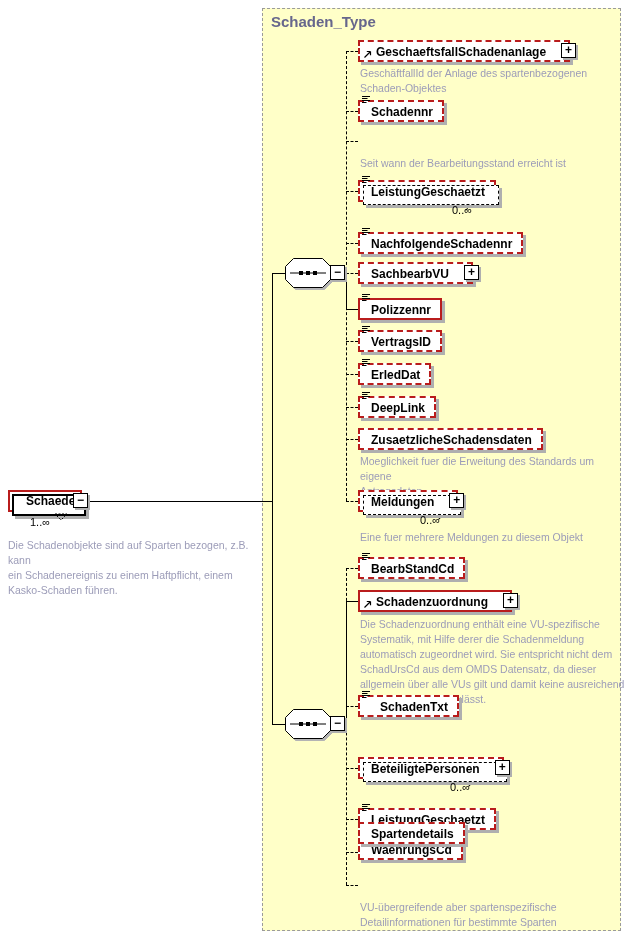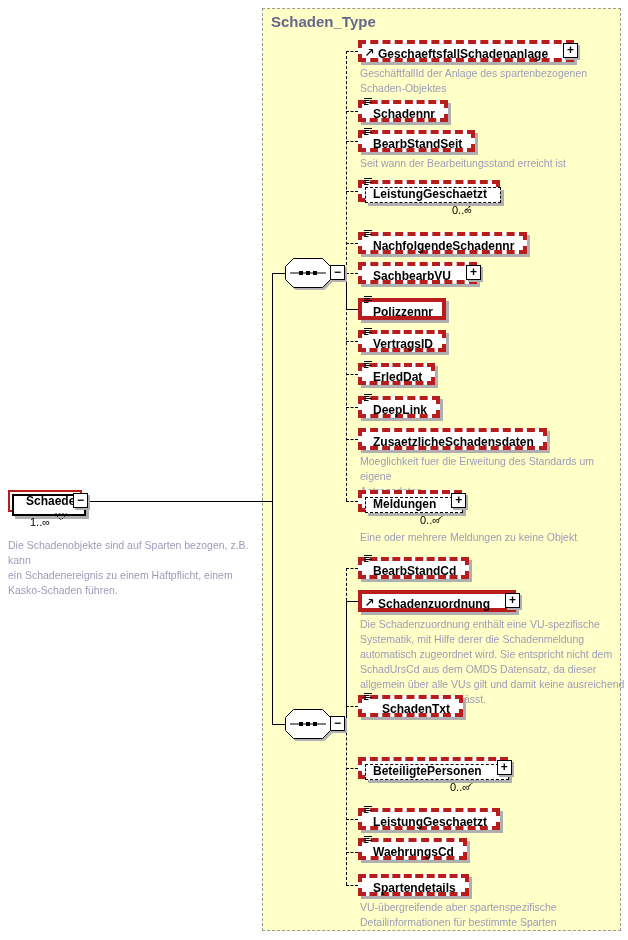--- a/index.html
+++ b/index.html
@@ -15,21 +15,21 @@
 
   
   .hline { position:absolute; height:0; border-top:1px solid #000; z-index:1; }
   .vline { position:absolute; width:0; border-left:1px solid #000; z-index:1; }
   .hline.dash { border-top-style:dashed; }
   .vline.dash { border-left-style:dashed; }
   .tick { position:absolute; width:11px; height:0; border-top:1px dashed #000;
           transform:rotate(-45deg); z-index:1; }
 
   
-  .ebox { position:absolute; left:358px; height:22px; background:#fff; border:4px solid #b91c1c;
+  .ebox { position:absolute; left:358px; height:22px; background:#fff; border:2px solid #b91c1c;
           box-shadow:3px 3px 0 #AFAFAF; font-size:12px; font-weight:bold; color:#000;
           line-height:20px; padding:0 9px 0 11px; white-space:nowrap; z-index:2; }
   .ebox.dashed { border-style:dashed; }
   .ebox.has-plus { padding-right:22px; }
   .ebox.has-ref { padding-left:16px; }
   .ebox.stacked { box-shadow:none; }
   .ebox.stacked::before { content:""; position:absolute; z-index:-1; left:3px; top:3px;
           width:100%; height:100%; background:#fff; border:1px solid #000;
           box-shadow:3px 3px 0 #AFAFAF; }
   .ebox.stacked.dashed::before { border-style:dashed; }
@@ -144,26 +144,20 @@
   <div class="desc" style="top:66px;">GeschäftfallId der Anlage des spartenbezogenen
 Schaden-Objektes</div>
 
   <div class="ebox dashed" style="top:100px;">
     <span class="texticon"><svg width="11" height="10">
           <path d="M1 1.5 H9 M1 3.5 H6.5 M1 5.5 H9 M1 7.5 H5.5" stroke="#000" fill="none"></path>
         </svg></span>
     <span>Schadennr</span>
   </div>
 
-  <div class="ebox dashed" style="top:130px;">
-    <span class="texticon"><svg width="11" height="10">
-          <path d="M1 1.5 H9 M1 3.5 H6.5 M1 5.5 H9 M1 7.5 H5.5" stroke="#000" fill="none"></path>
-        </svg></span>
-    <span>BearbStandSeit</span>
-  </div>
   <div class="desc" style="top:156px;">Seit wann der Bearbeitungsstand erreicht ist</div>
 
   <div class="ebox dashed stacked" style="top:180px;">
     <span class="texticon"><svg width="11" height="10">
           <path d="M1 1.5 H9 M1 3.5 H6.5 M1 5.5 H9 M1 7.5 H5.5" stroke="#000" fill="none"></path>
         </svg></span>
     <span>LeistungGeschaetzt</span>
   </div>
   <div class="tick" style="left:464px;top:206px;"></div>
   <div class="card" style="left:452px;top:204px;">0..∞</div>
@@ -213,21 +207,21 @@
   </div>
   <div class="desc" style="top:454px;">Moeglichkeit fuer die Erweitung des Standards um eigene
 Antragsdaten</div>
 
   <div class="ebox dashed has-plus stacked" style="top:490px;">
     <span>Meldungen</span>
     <span class="pm in-box">+</span>
   </div>
   <div class="tick" style="left:437px;top:515px;"></div>
   <div class="card" style="left:420px;top:514px;">0..∞</div>
-  <div class="desc" style="top:530px;">Eine oder mehrere Meldungen zu keine Objekt</div>
+  <div class="desc" style="top:530px;">Eine fuer mehrere Meldungen zu diesem Objekt</div>
 
   <div class="ebox dashed" style="top:557px;">
     <span class="texticon"><svg width="11" height="10">
           <path d="M1 1.5 H9 M1 3.5 H6.5 M1 5.5 H9 M1 7.5 H5.5" stroke="#000" fill="none"></path>
         </svg></span>
     <span>BearbStandCd</span>
   </div>
 
   <div class="ebox has-plus has-ref" style="top:590px;">
     <span class="reficon"><svg width="10" height="10">
@@ -264,19 +258,19 @@
     <span>LeistungGeschaetzt</span>
   </div>
 
   <div class="ebox dashed" style="top:838px;">
     <span class="texticon"><svg width="11" height="10">
           <path d="M1 1.5 H9 M1 3.5 H6.5 M1 5.5 H9 M1 7.5 H5.5" stroke="#000" fill="none"></path>
         </svg></span>
     <span>WaehrungsCd</span>
   </div>
 
-  <div class="ebox dashed" style="top:874px;">
+  <div class="ebox dashed" style="top:822px;">
     <span>Spartendetails</span>
   </div>
   <div class="desc" style="top:900px;">VU-übergreifende aber spartenspezifische
 Detailinformationen für bestimmte Sparten</div>
 
 </div>
 
 </body></html>

